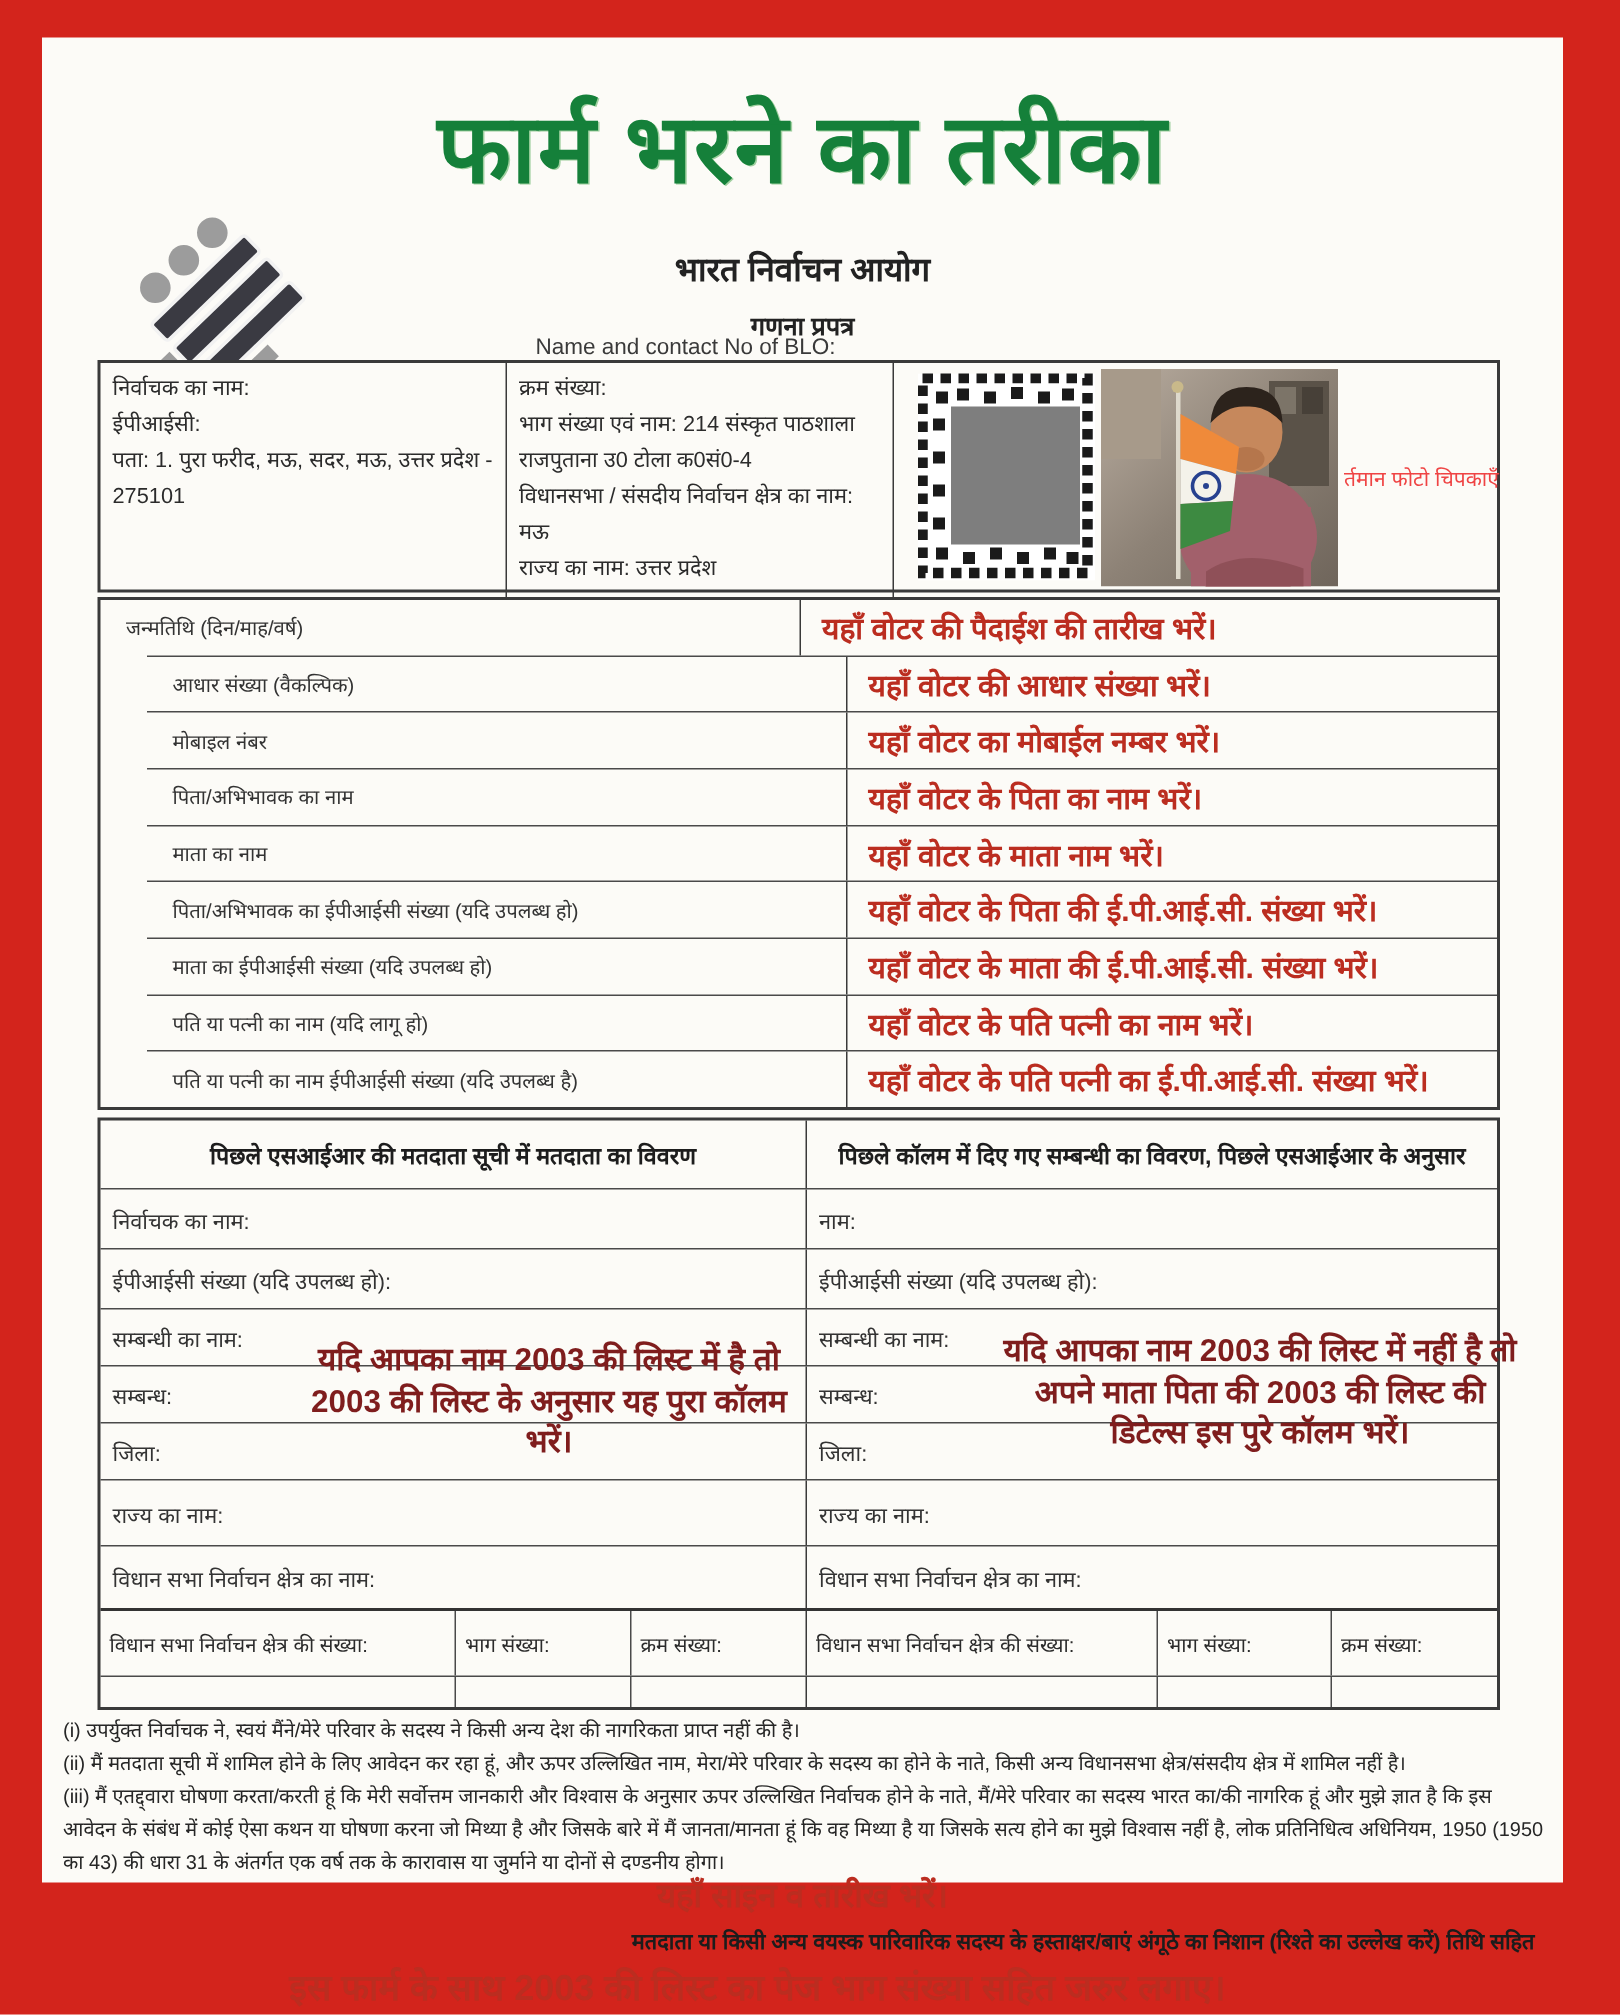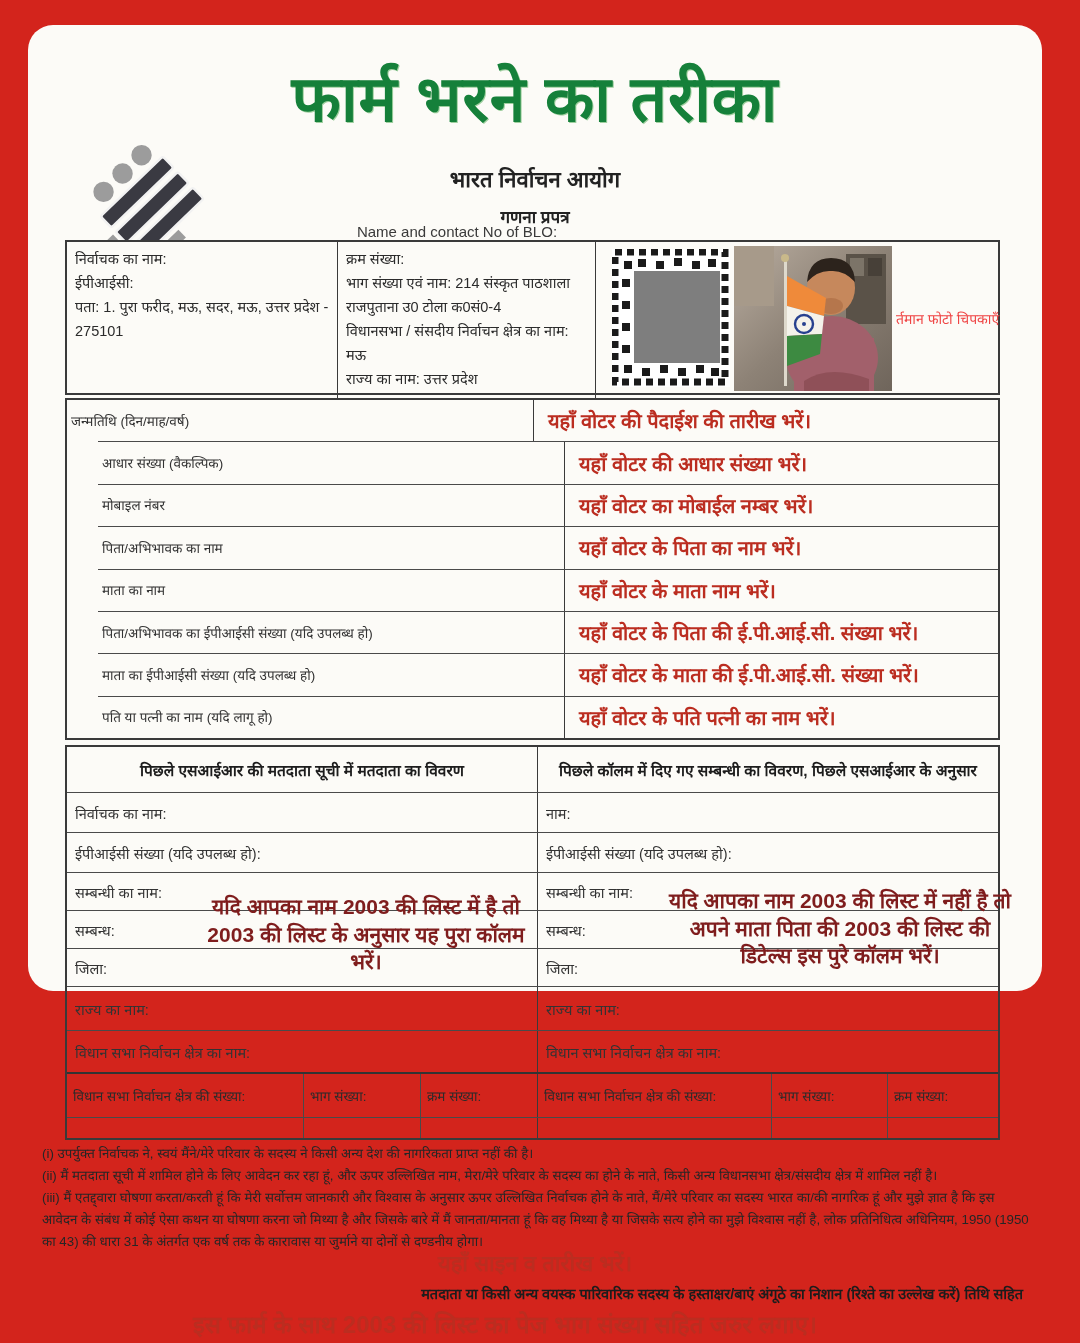--- a/index.html
+++ b/index.html
@@ -3,23 +3,22 @@
 <meta charset="utf-8">
 <style>
   html,body{margin:0;padding:0;}
   body{
     width:1080px;height:1343px;position:relative;overflow:hidden;
     background:#d3241c;
     font-family:"Liberation Sans","DejaVu Sans",sans-serif;
     color:#2b2b2b;
   }
   .page{
-    position:absolute;left:28px;top:25px;width:1014px;height:966px;
+    position:absolute;left:28px;top:25px;width:1014px;height:1230px;
     background:#fcfbf7;
-    border-radius:25px;
   }
   
   .title{
     position:absolute;top:28px;left:0;width:100%;text-align:center;
     font-size:64px;font-weight:900;color:#15803a;letter-spacing:1px;
     text-shadow:1px 1px 0 #9fcf9f;
   }
   .logo{position:absolute;left:52px;top:118px;width:140px;height:120px;}
   .org{position:absolute;top:138px;left:0;width:100%;text-align:center;
     font-size:22px;font-weight:bold;color:#222;}
@@ -39,21 +38,21 @@
   .qr{width:118px;height:138px;margin:3px 4px 0 12px;flex:0 0 auto;}
   .photo{width:158px;height:145px;flex:0 0 auto;}
   .photo-caption{font-size:14px;color:#ef4444;margin-top:62px;margin-left:4px;white-space:nowrap;}
   
   .instr-table{
     position:absolute;left:37px;top:373px;width:935px;height:342px;
     border:2px solid #3a3a3a;box-sizing:border-box;display:flex;flex-direction:column;
   }
   .irow{flex:1;display:grid;grid-template-columns:467px 1fr;box-sizing:border-box;}
   .irow + .irow{border-top:1.2px solid #4a4a4a;margin-left:31px;}
-  .ilabel{font-size:13.5px;color:#333;padding:0 4px;display:flex;align-items:center;
+  .ilabel{font-size:13.5px;color:#333;padding:0 17px;display:flex;align-items:center;
     border-right:1.5px solid #3a3a3a;box-sizing:border-box;text-align:center;}
   .iinstr{font-size:20px;font-weight:bold;color:#bb2d20;padding:0 14px;
     display:flex;align-items:center;box-sizing:border-box;}
   
   .comp-table{
     position:absolute;left:37px;top:720px;width:935px;height:395px;
     border:2px solid #3a3a3a;box-sizing:border-box;display:grid;
     grid-template-rows:45px 40px 40px 38px 38px 38px 44px 42px 45px 1fr;
   }
   .crow{display:grid;grid-template-columns:470px 1fr;box-sizing:border-box;}
@@ -202,20 +201,24 @@
         <div class="iinstr">यहाँ वोटर के पिता की ई.पी.आई.सी. संख्या भरें।</div>
       </div>
     <div class="irow">
         <div class="ilabel">माता का ईपीआईसी संख्या (यदि उपलब्ध हो)</div>
         <div class="iinstr">यहाँ वोटर के माता की ई.पी.आई.सी. संख्या भरें।</div>
       </div>
     <div class="irow">
         <div class="ilabel">पति या पत्नी का नाम (यदि लागू हो)</div>
         <div class="iinstr">यहाँ वोटर के पति पत्नी का नाम भरें।</div>
       </div>
+    <div class="irow">
+        <div class="ilabel">पति या पत्नी का नाम ईपीआईसी संख्या (यदि उपलब्ध है)</div>
+        <div class="iinstr">यहाँ वोटर के पति पत्नी का ई.पी.आई.सी. संख्या भरें।</div>
+      </div>
   </div>
 
   <div class="comp-table">
     <div class="crow chead">
       <div class="ccell">पिछले एसआईआर की मतदाता सूची में मतदाता का विवरण</div>
       <div class="ccell rhalf">पिछले कॉलम में दिए गए सम्बन्धी का विवरण, पिछले एसआईआर के अनुसार</div>
     </div>
     <div class="crow">
       <div class="ccell">निर्वाचक का नाम:</div>
       <div class="ccell rhalf">नाम:</div>

